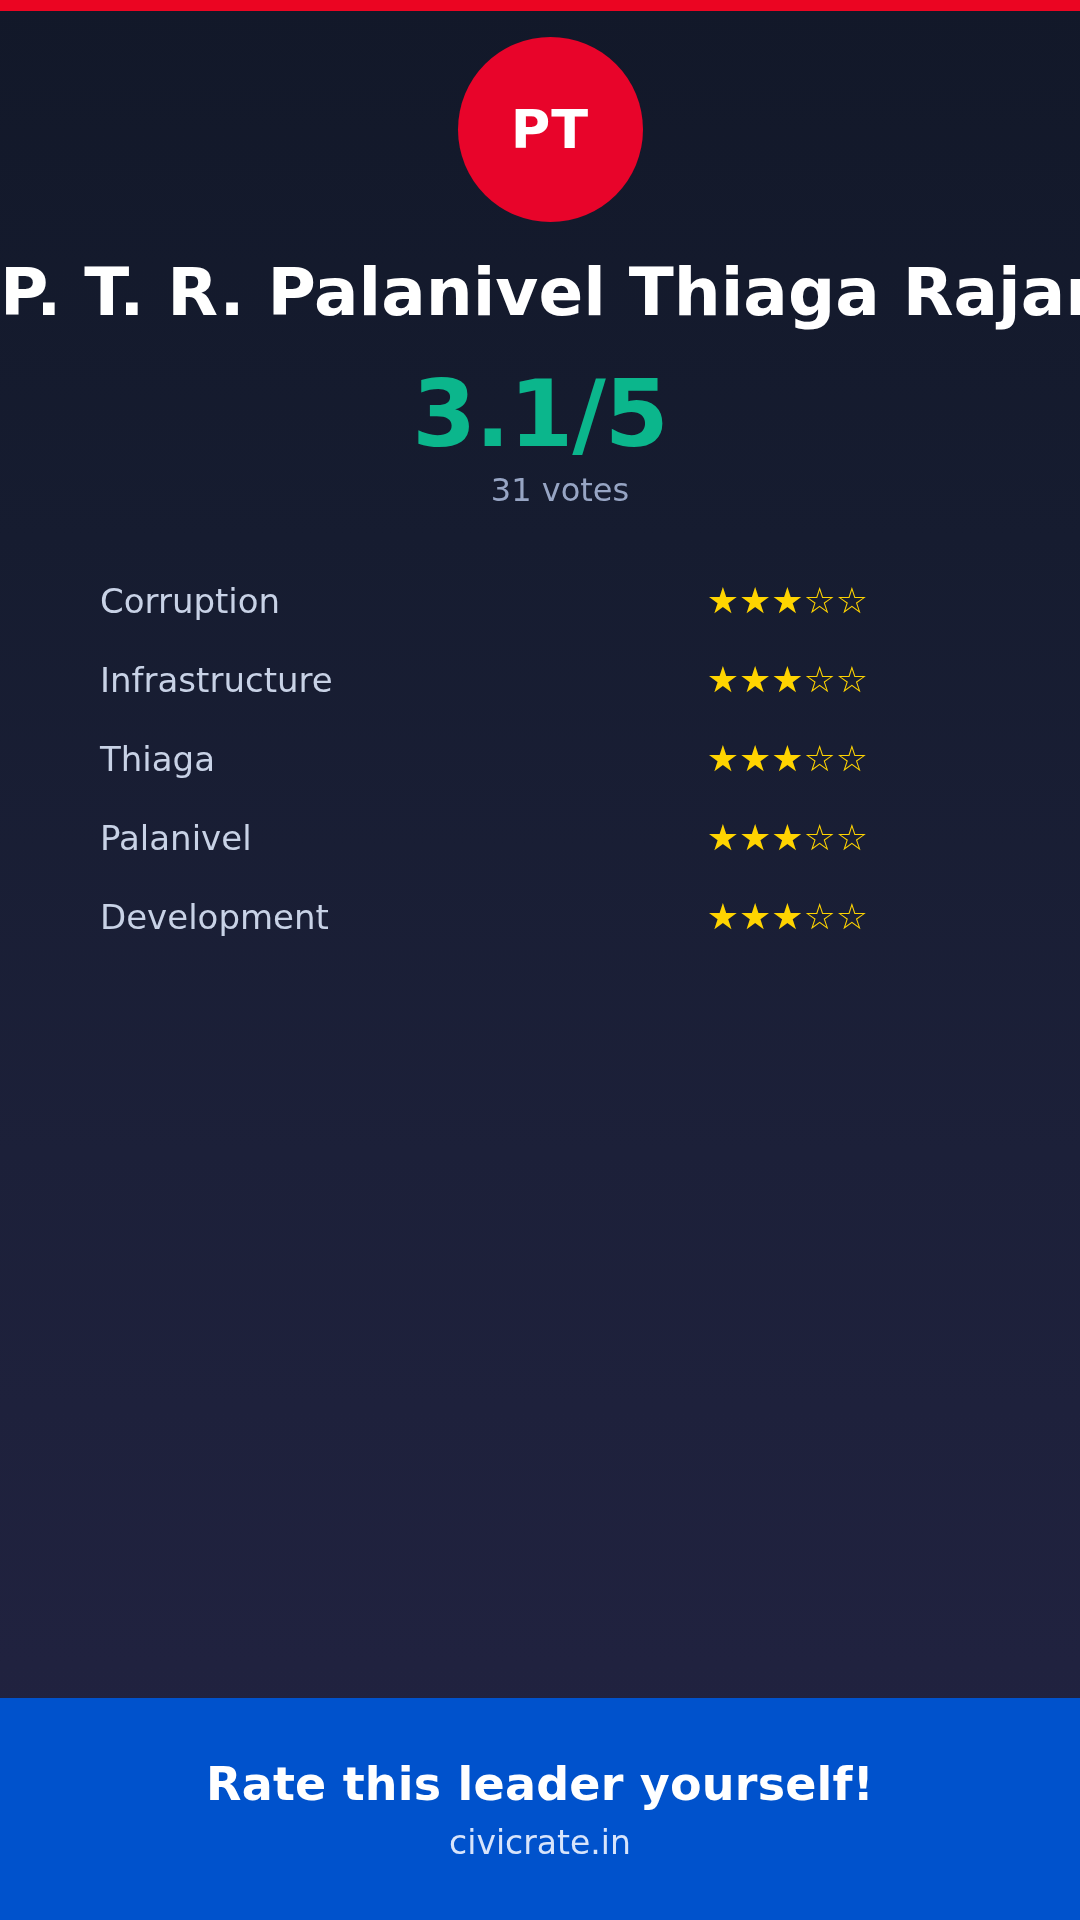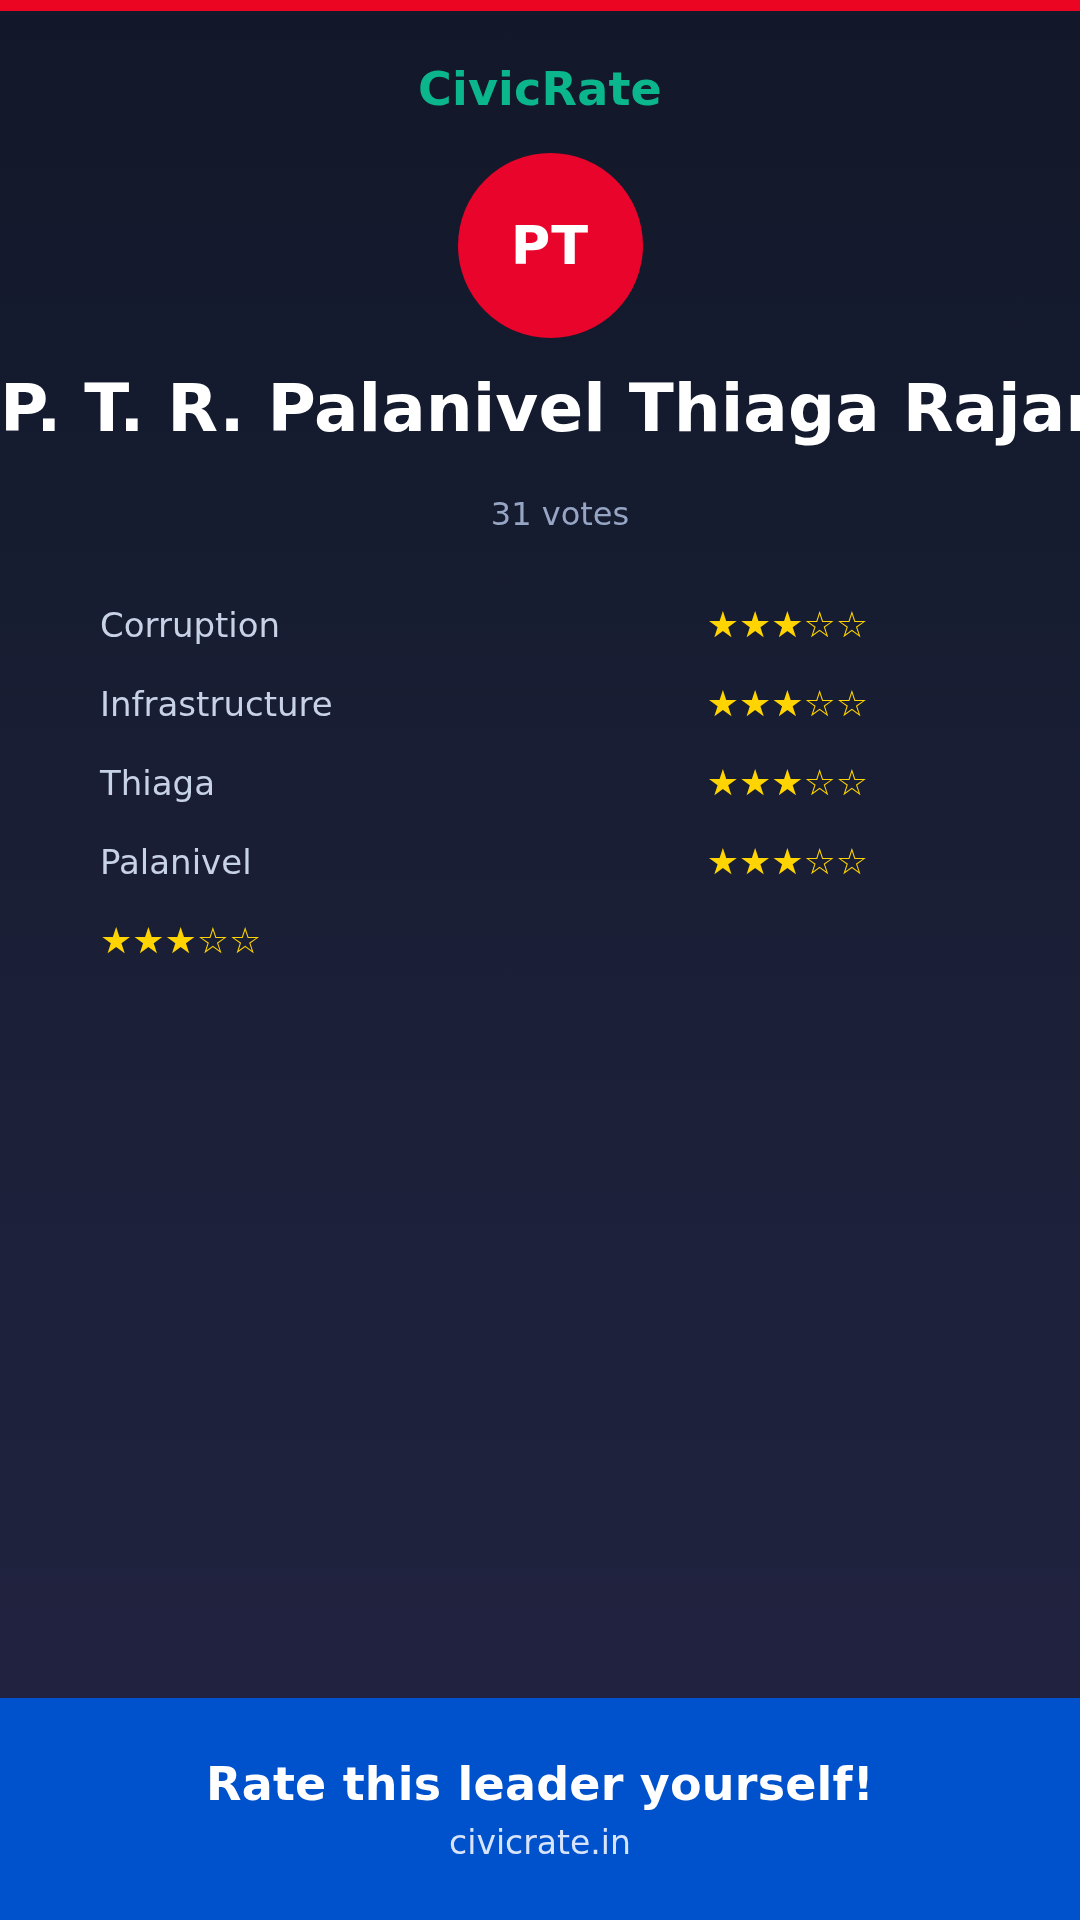--- a/index.html
+++ b/index.html
@@ -176,33 +176,31 @@
     font-family:"DejaVu Sans", sans-serif;
   }
 </style>
 </head>
 <body>
 
 <div id="card">
 
   <div id="top-bar"></div>
 
-  <div id="brand-wrap">
-    <span id="brand">CivicRate</span>
-  </div>
 
   <div id="avatar-wrap">
     <div id="avatar">
       <span id="avatar-initials">PT</span>
     </div>
   </div>
 
   <div id="name">P. T. R. Palanivel Thiaga Rajan</div>
 
   <div id="score-wrap">
+    <div id="score">3.1/5</div>
     <div id="votes">31 votes</div>
   </div>
 
   <div id="ratings">
     <div class="rating-row">
       <span class="rating-label">Corruption</span>
       <span class="rating-stars">★★★☆☆</span>
     </div>
     <div class="rating-row">
       <span class="rating-label">Infrastructure</span>
@@ -210,20 +208,21 @@
     </div>
     <div class="rating-row">
       <span class="rating-label">Thiaga</span>
       <span class="rating-stars">★★★☆☆</span>
     </div>
     <div class="rating-row">
       <span class="rating-label">Palanivel</span>
       <span class="rating-stars">★★★☆☆</span>
     </div>
     <div class="rating-row">
+      <span class="rating-label">Development</span>
       <span class="rating-stars">★★★☆☆</span>
     </div>
   </div>
 
   <div id="spacer"></div>
 
   <div id="cta">
     <div id="cta-title">Rate this leader yourself!</div>
     <div id="cta-url">civicrate.in</div>
   </div>

